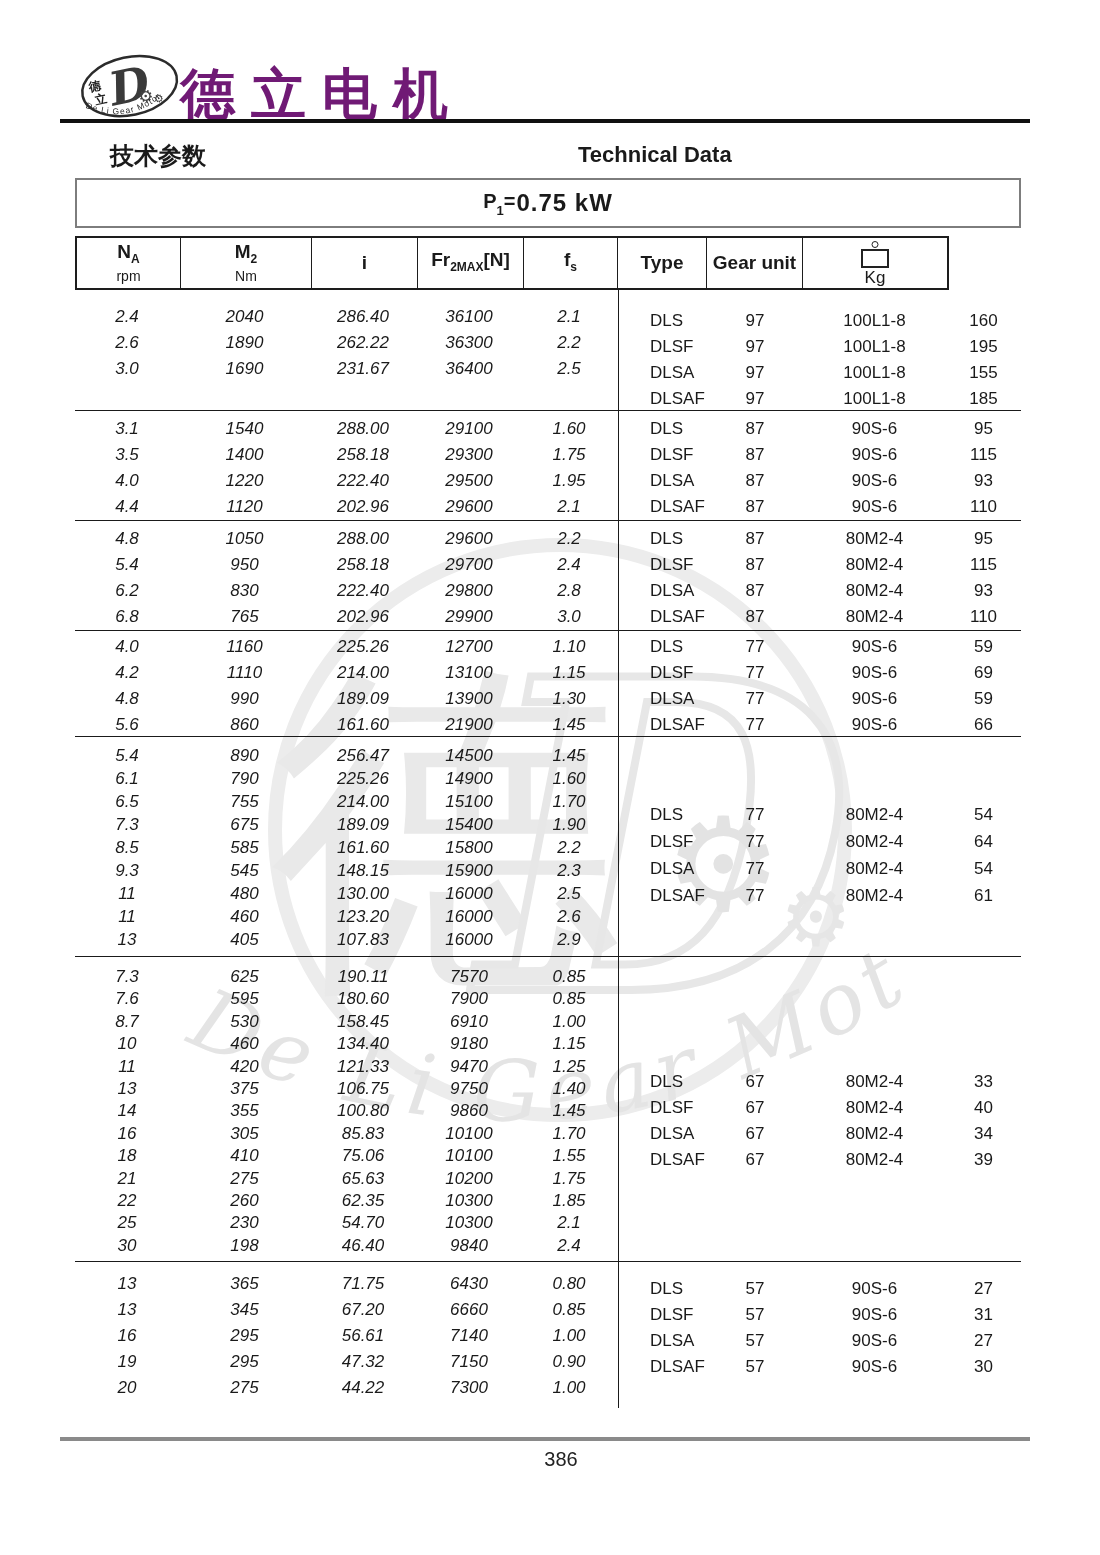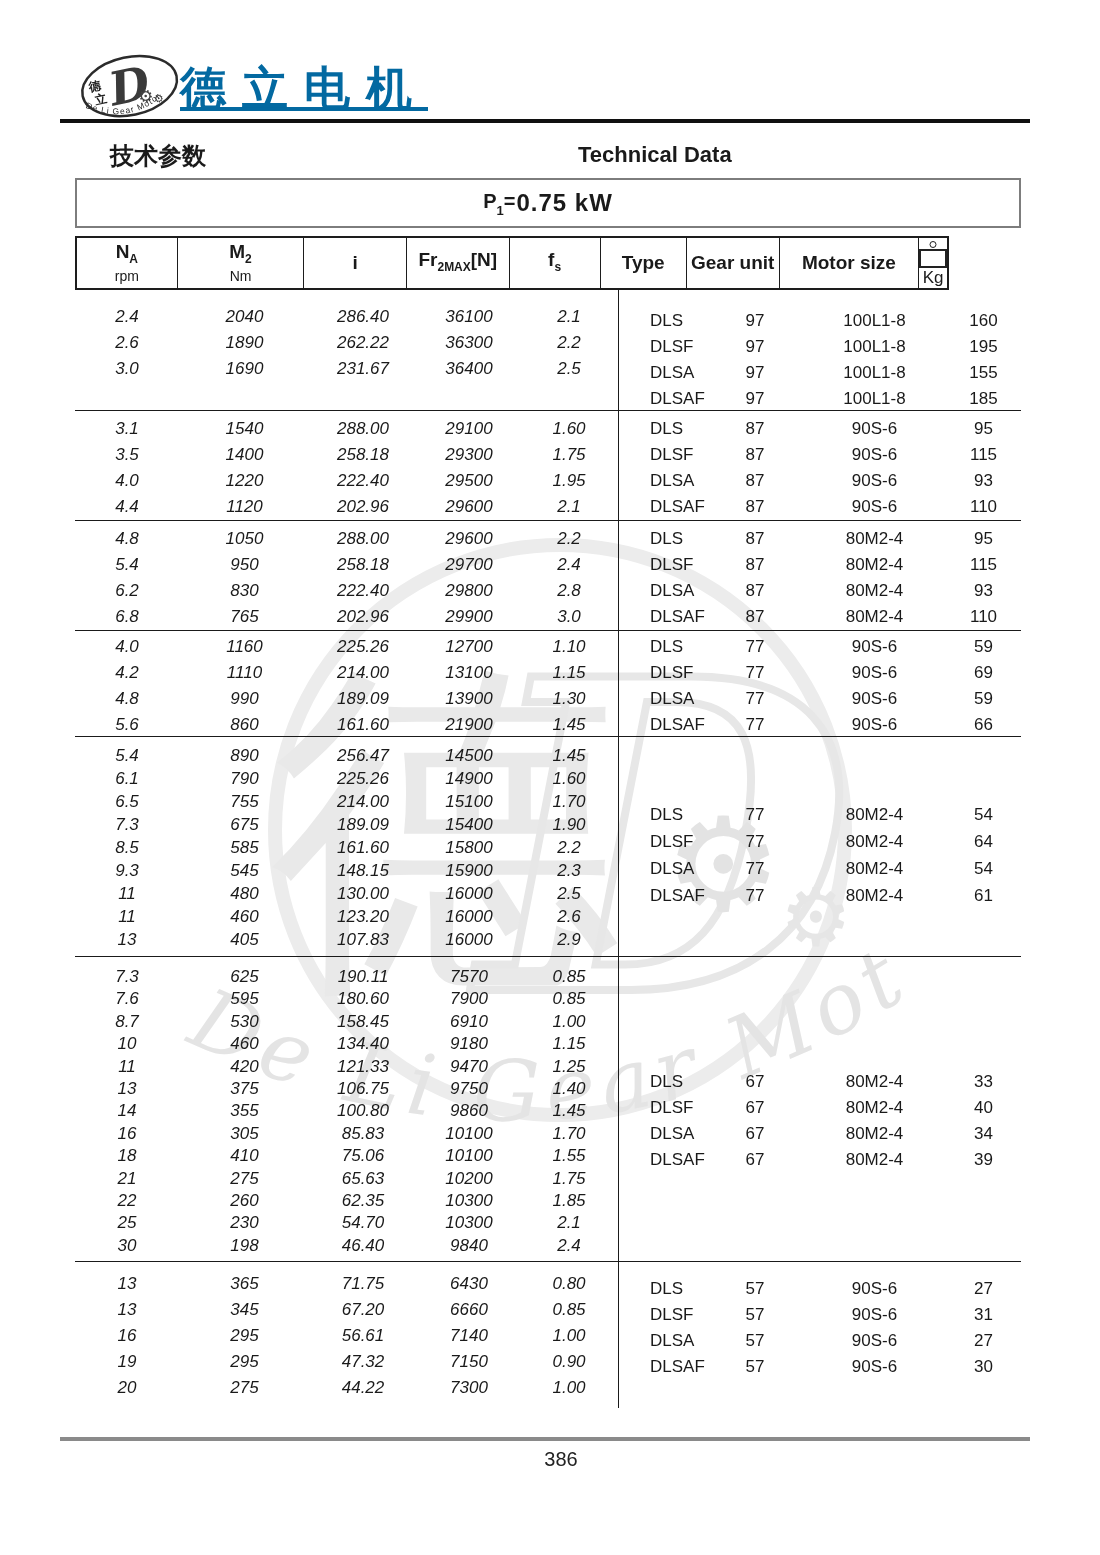--- a/index.html
+++ b/index.html
@@ -5,22 +5,22 @@
   html,body{margin:0;padding:0;background:#fff;}
   body{width:1100px;height:1555px;position:relative;overflow:hidden;
        font-family:"Liberation Sans",sans-serif;color:#1a1a1a;}
 
   
   #watermark{position:absolute;left:130px;top:520px;z-index:0;}
 
   
   #logo{position:absolute;left:74px;top:48px;width:116px;height:84px;z-index:1;}
   .brand-title{position:absolute;left:180px;top:58px;z-index:1;
-    font-family:"DejaVu Serif",serif;font-weight:bold;font-size:46px;
-    letter-spacing:16px;color:#0369a1;text-decoration:underline;}
+    font-family:"DejaVu Serif",serif;font-weight:bold;font-size:55px;
+    letter-spacing:16px;color:#701a75;}
   .top-rule{position:absolute;left:60px;top:119px;width:970px;height:4px;background:#101010;z-index:1;}
 
   
   .title-cn{position:absolute;left:70px;top:140px;font-size:24px;font-weight:bold;z-index:1;margin-left:40px;}
   .title-en{position:absolute;left:578px;top:142px;font-size:22px;font-weight:bold;z-index:1;}
 
   
   .power-box{position:absolute;left:75px;top:178px;width:946px;height:50px;z-index:1;
     border:2px solid #7d7d7d;box-sizing:border-box;background:#fff;
     display:flex;align-items:center;justify-content:center;}
@@ -130,23 +130,20 @@
   </div>
   <div class="th th4">
     <span class="h-main"><span>f</span><sub>s</sub></span>
   </div>
   <div class="th th5">
     <span class="h-main">Type</span>
   </div>
   <div class="th th6">
     <span class="h-main">Gear unit</span>
   </div>
-  <div class="th th7">
-    <span class="h-main">Motor size</span>
-  </div>
   <div class="th th8">
     <span class="kg-icon"></span>
     <span class="h-unit" style="font-size:17px">Kg</span>
   </div>
 </div>
 
 <div class="tbody">
   <section class="t-group g0">
       <div class="g-left">
         <div class="row">

